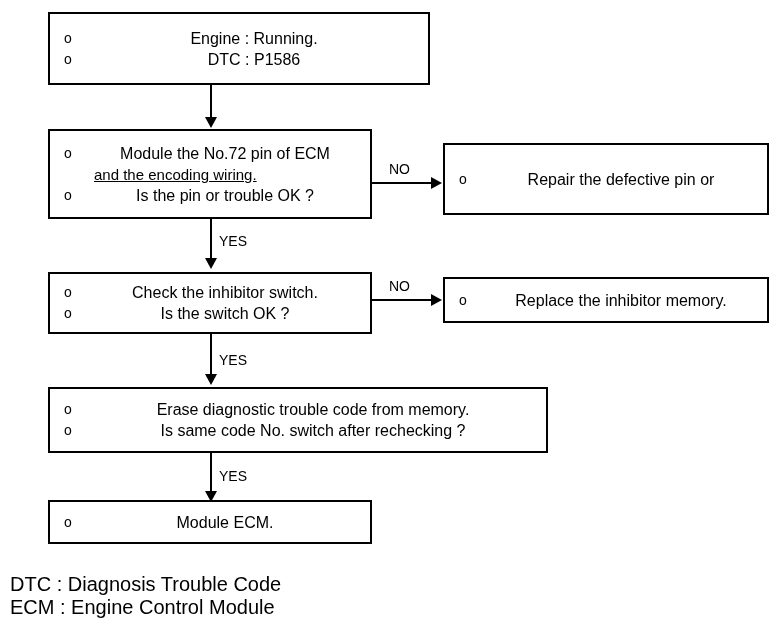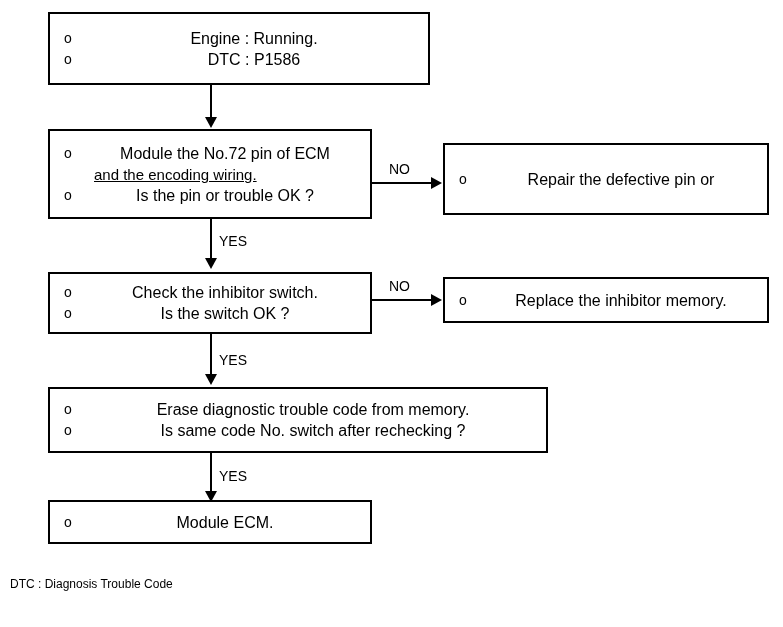--- a/index.html
+++ b/index.html
@@ -87,21 +87,21 @@
   .edge-label {
     position: absolute;
     font-size: 14px;
     line-height: 18px;
     white-space: nowrap;
   }
 
   
   .legend {
     position: absolute;
-    font-size: 12px;
+    font-size: 20px;
     line-height: 23px;
     white-space: nowrap;
   }
 </style>
 </head>
 <body>
 
 <div id="page">
 
   <div class="node" style="left:48px; top:12px; width:382px; height:73px;">
@@ -187,14 +187,15 @@
   <div class="edge-label" style="left:219px; top:467px;">YES</div>
 
   <div class="node" style="left:48px; top:500px; width:324px; height:44px;">
     <div class="bullet-line">
       <span class="bullet-mark">o</span>
       <span class="bullet-text">Module ECM.</span>
     </div>
   </div>
 
   <div class="legend" style="left:10px; top:573px;">DTC : Diagnosis Trouble Code</div>
+  <div class="legend" style="left:10px; top:596px;">ECM : Engine Control Module</div>
 
 </div>
 
 </body></html>

